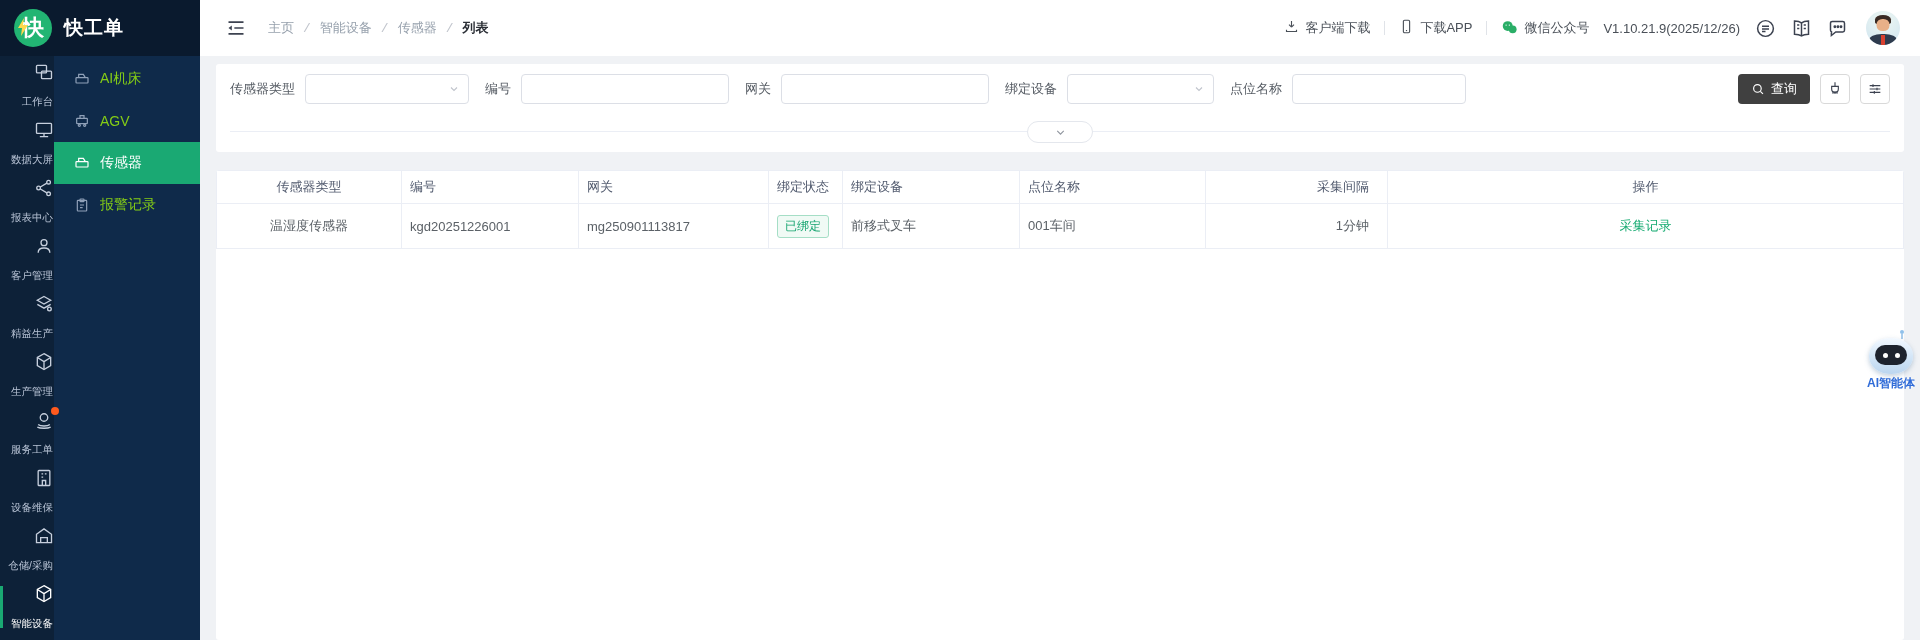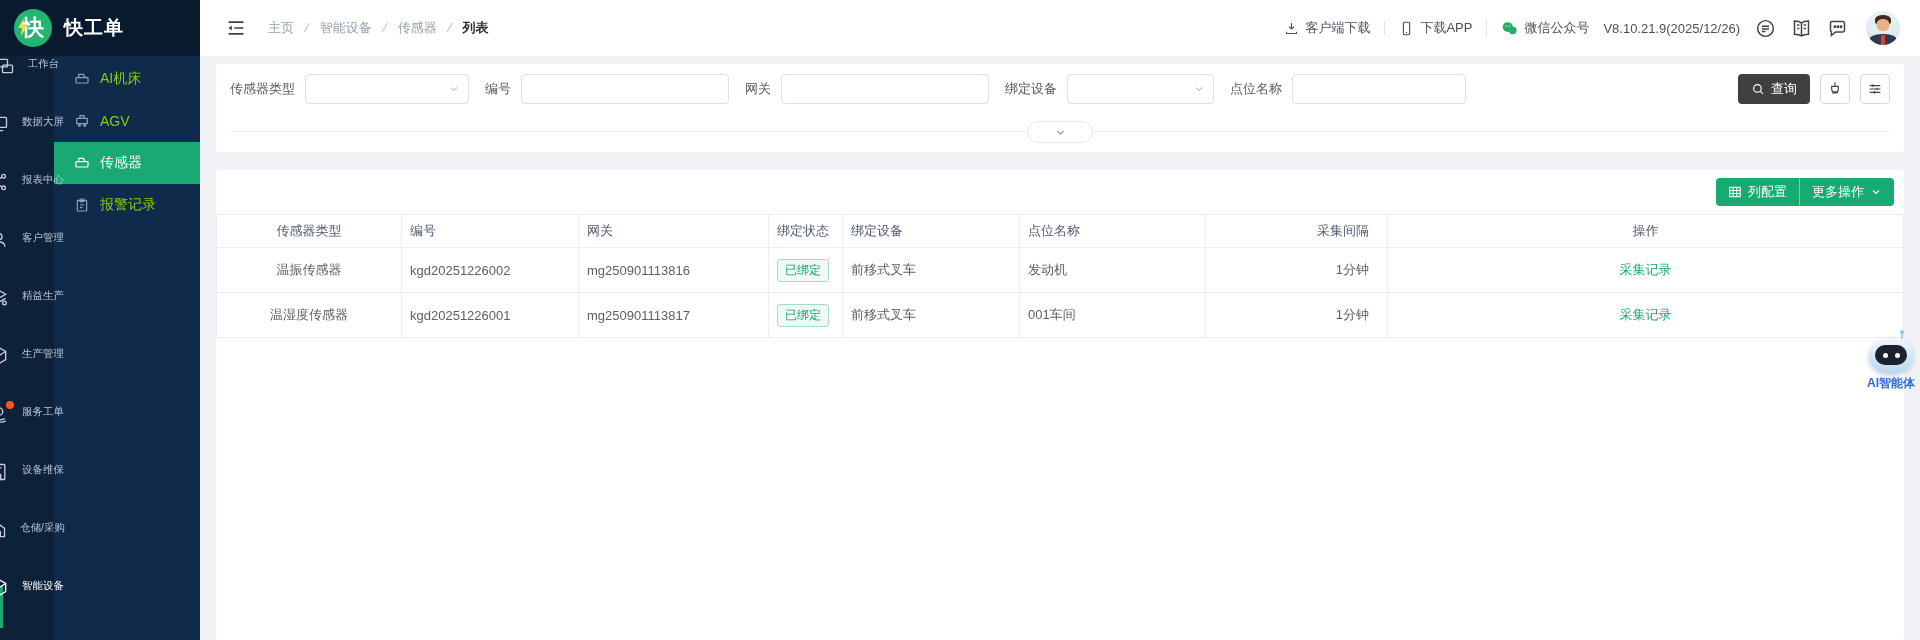--- a/index.html
+++ b/index.html
@@ -7,21 +7,21 @@
   .app { position:relative; width:1920px; height:640px; display:flex; }
 
   
   .sidebar { width:200px; height:640px; display:flex; flex-direction:column; flex-shrink:0; }
   .logo-band { height:56px; background:#0a1a2e; display:flex; align-items:center; padding-left:14px; gap:12px; }
   .logo-circle { width:38px; height:38px; border-radius:50%; background:#22b573; color:#fff; font-size:22px; font-weight:bold; display:flex; align-items:center; justify-content:center; position:relative; }
   .logo-bolt { position:absolute; left:4px; top:9px; }
   .brand-title { color:#fff; font-size:19px; font-weight:bold; letter-spacing:1px; }
   .sidebar-body { flex:1; display:flex; }
   .rail { width:54px; background:#0d2138; display:flex; flex-direction:column; }
-  .rail-item { height:58px; display:flex; flex-direction:row; align-items:flex-start; justify-content:center; gap:12px; color:#b9c4d6; cursor:pointer; position:relative; }
+  .rail-item { height:58px; display:flex; flex-direction:column; align-items:flex-end; justify-content:center; gap:12px; color:#b9c4d6; cursor:pointer; position:relative; }
   .rail-item .ri-icon { width:20px; height:20px; color:#c6cfdd; position:relative; }
   .rail-item .ri-label { font-size:11px; transform:scale(.95); white-space:nowrap; }
   .rail-item.active { color:#fff; }
   .rail-item.active .ri-icon { color:#fff; }
   .rail-item.active::before { content:""; position:absolute; left:0; top:8px; bottom:8px; width:3px; background:#1aa973; }
   .notify-dot { position:absolute; top:-3px; right:-5px; width:8px; height:8px; border-radius:50%; background:#ff5a1e; }
   .submenu { flex:1; background:#0f2a4a; display:flex; flex-direction:column; padding-top:2px; }
   .submenu-item { height:42px; display:flex; align-items:center; gap:10px; padding-left:20px; color:#84cc16; font-size:14px; cursor:pointer; }
   .submenu-item .sm-icon { width:16px; height:16px; color:#8fa0b8; flex-shrink:0; }
   .submenu-item.active { background:#1aa973; color:#fff; }
@@ -30,21 +30,21 @@
   
   .main { flex:1; display:flex; flex-direction:column; height:640px; position:relative; }
   .topbar { height:56px; background:#fff; display:flex; align-items:center; justify-content:space-between; padding:0 20px 0 26px; flex-shrink:0; }
   .topbar-left { display:flex; align-items:center; gap:22px; }
   .collapse-btn { width:20px; height:20px; color:#3c4250; cursor:pointer; }
   .breadcrumb { display:flex; align-items:center; gap:9px; font-size:13px; color:#97a1ad;font-family:Liberation Mono, monospace; }
   .breadcrumb .crumb { cursor:pointer; }
   .breadcrumb .crumb.last { color:#2b2f36; font-weight:bold; cursor:default; }
   .breadcrumb .sep { color:#c0c4cc; }
   .topbar-right { display:flex; align-items:center; gap:14px; font-size:13px; color:#4a5058; }
-  .tb-link { display:flex; align-items:center; gap:6px; cursor:pointer; white-space:nowrap; }
+  .tb-link { display:flex; align-items:flex-start; gap:6px; cursor:pointer; white-space:nowrap; }
   .tb-link svg { color:#4a5058; }
   .v-div { width:1px; height:14px; background:#e0e3e8; }
   .version { color:#4a5058; white-space:nowrap; }
   .round-icon { width:22px; height:22px; color:#3c4250; cursor:pointer; display:flex; align-items:center; justify-content:center; }
   .avatar { width:34px; height:34px; border-radius:50%; background:radial-gradient(circle at 50% 25%, #eef7f2, #cfe4f0); position:relative; overflow:hidden; cursor:pointer; margin-left:4px; }
   .avatar .av-hair { position:absolute; top:4px; left:50%; transform:translateX(-50%); width:16px; height:9px; background:#3a2a23; border-radius:50% 50% 20% 20%; }
   .avatar .av-face { position:absolute; top:8px; left:50%; transform:translateX(-50%); width:13px; height:12px; background:#e8b088; border-radius:45%; }
   .avatar .av-body { position:absolute; bottom:-3px; left:50%; transform:translateX(-50%); width:28px; height:14px; background:#2e3b4e; border-radius:45% 45% 0 0; }
   .avatar .av-tie { position:absolute; bottom:0; left:50%; transform:translateX(-50%); width:4px; height:10px; background:#d8402f; }
 
@@ -288,21 +288,21 @@
         <span class="v-div"></span>
         <span class="tb-link">
           <svg viewBox="0 0 24 24" width="17" height="17">
               <circle cx="9.5" cy="10" r="7" fill="#2aae67"></circle>
               <circle cx="16.5" cy="14.5" r="5.5" fill="#2aae67"></circle>
               <circle cx="7.2" cy="8.6" r="1" fill="#fff"></circle>
               <circle cx="11.8" cy="8.6" r="1" fill="#fff"></circle>
             </svg>
           <span>微信公众号</span>
         </span>
-        <span class="version">V8.10.21.9(2025/12/26)</span>
+        <span class="version">V1.10.21.9(2025/12/26)</span>
         <span class="round-icon">
           <svg viewBox="0 0 24 24" width="21" height="21" fill="none" stroke="currentColor" stroke-width="1.7">
               <circle cx="12" cy="12" r="9"></circle>
               <path d="M8 9.5h8M8 12.5h8M8 15.5h4"></path>
             </svg>
         </span>
         <span class="round-icon">
           <svg viewBox="0 0 24 24" width="21" height="21" fill="none" stroke="currentColor" stroke-width="1.7">
               <path d="M12 5.5C10 4 7 3.5 4 3.5v15c3 0 6 .5 8 2 2-1.5 5-2 8-2v-15c-3 0-6 .5-8 2z"></path>
               <path d="M12 5.5v15M7 8h2.5M14.5 8H17M7 12h2.5M14.5 12H17"></path>
@@ -383,37 +383,20 @@
         <div class="filter-foot">
           <div class="collapse-pill">
             <svg viewBox="0 0 24 24" width="13" height="13" fill="none" stroke="currentColor" stroke-width="2">
                 <path d="M6 9l6 6 6-6"></path>
               </svg>
           </div>
         </div>
       </section>
 
       <section class="table-card">
-        <div class="table-toolbar">
-          <div class="green-btn-group">
-            <button class="g-btn first">
-              <svg viewBox="0 0 24 24" width="14" height="14" fill="none" stroke="#fff" stroke-width="1.8">
-                  <rect x="3" y="4" width="18" height="16"></rect>
-                  <path d="M3 9.3h18M3 14.6h18M9 4v16M15 4v16"></path>
-                </svg>
-              <span>列配置</span>
-            </button>
-            <button class="g-btn second">
-              <span>更多操作</span>
-              <svg viewBox="0 0 24 24" width="12" height="12" fill="none" stroke="#fff" stroke-width="2.2">
-                  <path d="M6 9l6 6 6-6"></path>
-                </svg>
-            </button>
-          </div>
-        </div>
         <table class="grid">
           <colgroup>
             <col style="width:185px">
               <col style="width:177px">
               <col style="width:190px">
               <col style="width:74px">
             <col style="width:177px">
               <col style="width:186px">
               <col style="width:182px">
               <col>
@@ -425,30 +408,20 @@
               <th class="al">网关</th>
               <th class="al">绑定状态</th>
               <th class="al">绑定设备</th>
               <th class="al">点位名称</th>
               <th class="ar">采集间隔</th>
               <th class="ac">操作</th>
             </tr>
           </thead>
           <tbody>
             <tr>
-              <td class="ac">温振传感器</td>
-              <td class="al">kgd20251226002</td>
-              <td class="al">mg250901113816</td>
-              <td class="al"><span class="badge-bound">已绑定</span></td>
-              <td class="al">前移式叉车</td>
-              <td class="al">发动机</td>
-              <td class="ar">1分钟</td>
-              <td class="ac"><span class="link-green">采集记录</span></td>
-            </tr>
-            <tr>
               <td class="ac">温湿度传感器</td>
               <td class="al">kgd20251226001</td>
               <td class="al">mg250901113817</td>
               <td class="al"><span class="badge-bound">已绑定</span></td>
               <td class="al">前移式叉车</td>
               <td class="al">001车间</td>
               <td class="ar">1分钟</td>
               <td class="ac"><span class="link-green">采集记录</span></td>
             </tr>
           </tbody>

